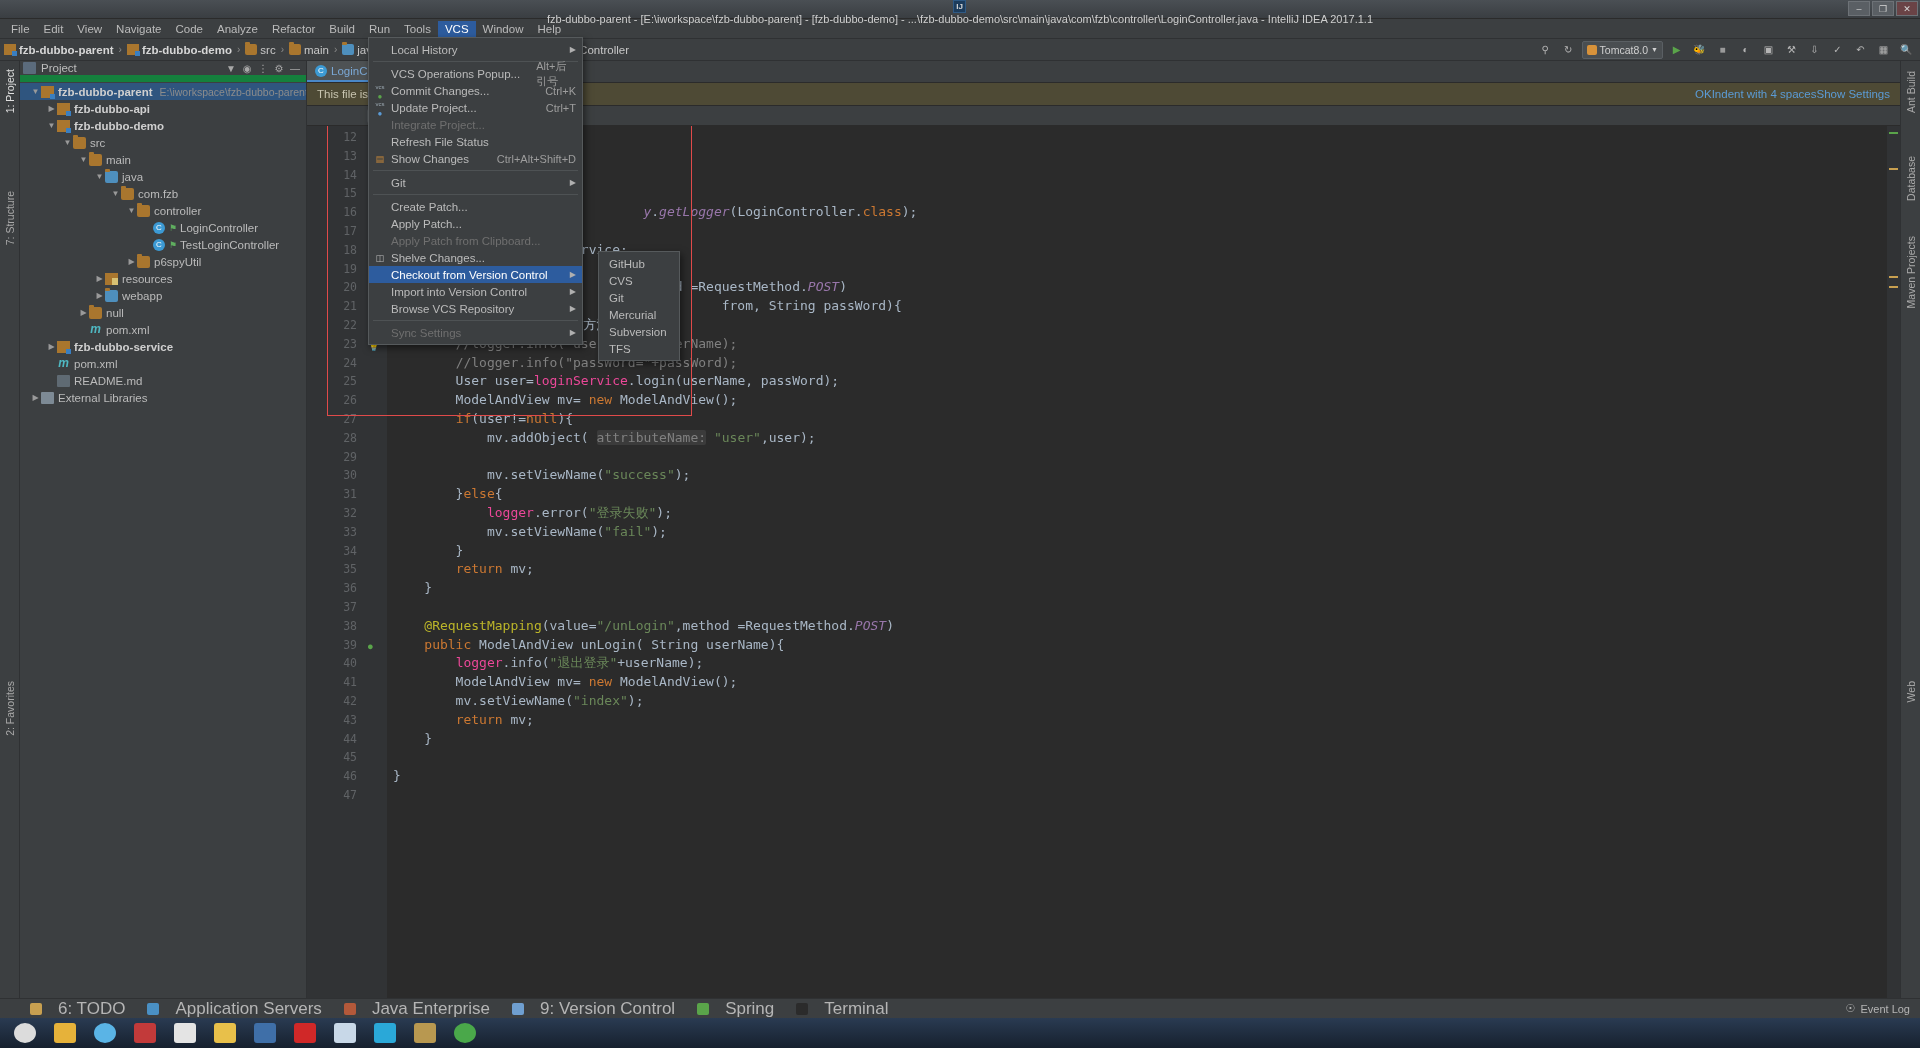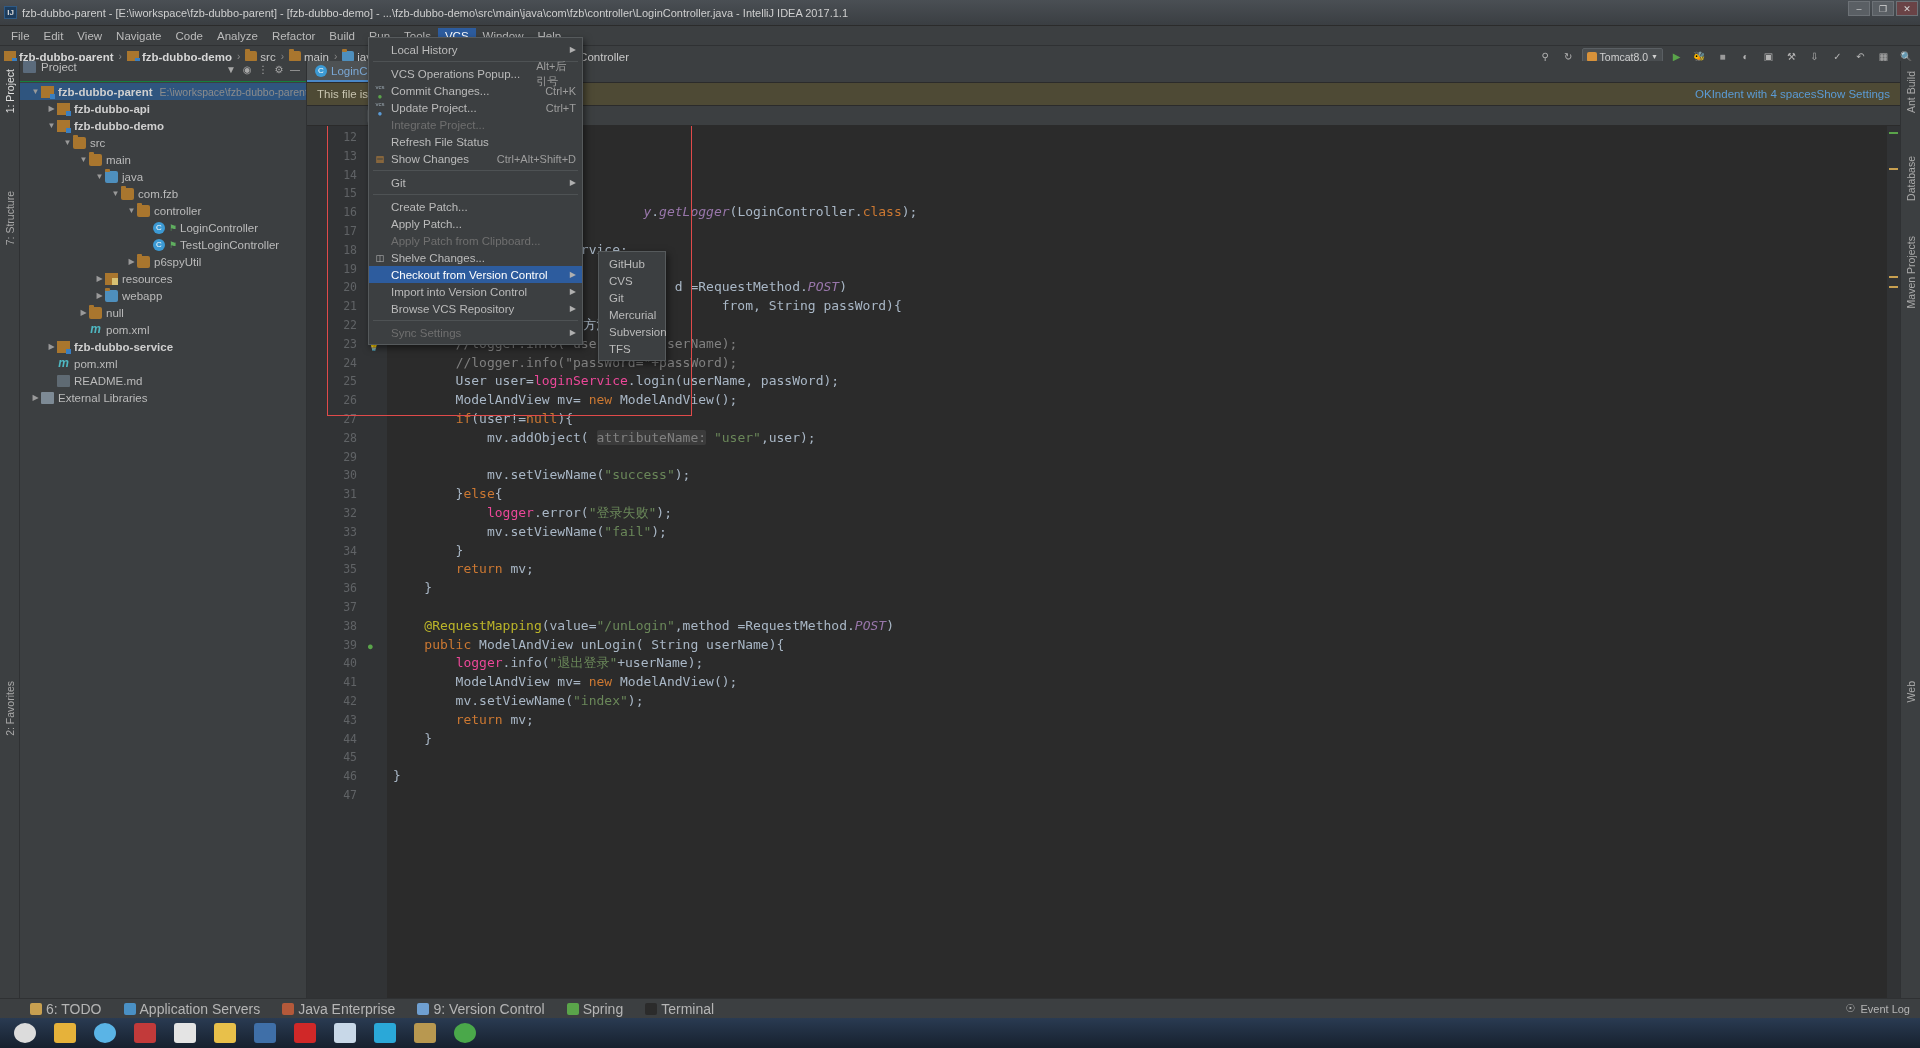--- a/index.html
+++ b/index.html
@@ -7,25 +7,26 @@
     width: 1920px; height: 1048px;
     background: #3c3f41;
     font-family: "Liberation Sans", sans-serif;
     overflow: hidden;
     -webkit-font-smoothing: none;
   }
   body { position: relative; }
 
   
   #titlebar {
-    height: 26px; width: 100%;
+    height: 19px; width: 100%;
     background: linear-gradient(180deg,#4a4f54 0%,#3a3e42 100%);
     display: flex; align-items: center;
     border-bottom: 1px solid #2b2b2b;
     position: relative;
+    flex-direction: column;
   }
   #titlebar .ij-logo {
     width: 13px; height: 13px; margin-left: 4px; margin-right: 5px;
     background: #1d3c5c; color: #d8d8d8; font-size: 8px; font-weight: bold;
     display: flex; align-items: center; justify-content: center;
     border: 1px solid #2f5a85; flex: none;
   }
   #titlebar .title-text {
     font-size: 11px; color: #cfcfcf; white-space: nowrap;
   }
@@ -83,22 +84,22 @@
   }
   .vtab.tb { writing-mode: vertical-rl; transform: rotate(180deg) translateX(50%); }
   .vtab.act { color: #e0e0e0; }
 
   
   #project-panel {
     width: 287px; background: #3c3f41; flex: none; display: flex; flex-direction: column;
     border-right: 1px solid #2f3133;
   }
   #project-head {
-    height: 21px; display: flex; padding: 0 3px;
-    background: #3c3f41; border-bottom: 1px solid #15803d;
+    height: 21px; display: flex; align-items: center; padding: 0 3px;
+    background: #3c3f41; border-bottom: 7px solid #15803d;
   }
   #project-head .ph-ic { width: 13px; height: 12px; background: #5b6b7c; margin-right: 5px; border-radius:1px;}
   #project-head .ph-title { font-size: 11.5px; color: #bdbdbd; flex: 1; }
   #project-head .ph-btn { width: 16px; height: 16px; color: #a8a8a8; font-size: 10px; display:flex;align-items:center;justify-content:center;}
 
   #tree { flex: 1; overflow: hidden; padding-top: 1px; font-size: 11.5px; }
   .trow { height: 17px; display: flex; align-items: center; color: #bbbbbb; white-space: nowrap; }
   .trow.sel { background: #2f557f; }
   .twist { width: 11px; text-align: center; font-size: 8px; color: #9a9a9a; flex: none; }
   .ticon { width: 13px; height: 12px; margin-right: 4px; flex: none; position: relative; }
@@ -171,33 +172,33 @@
   .mrow .mlabel { flex: 1; white-space: nowrap; }
   .mrow .mkey { color: #9d9d9d; font-size: 11px; margin-left: 16px; }
   .mrow .marrow { font-size: 8px; color: #b0b0b0; margin-left: 8px; }
   .mrow.dis .mlabel { color: #6f6f6f; }
   .mrow.hl { background: #2d5c9e; }
   .mrow.hl .mlabel { color: #ffffff; }
   .msep { height: 1px; background: #4e5254; margin: 3px 4px; }
   .vcsbadge { font-size: 6px; color:#9aa7b0; line-height:5px; }
 
   #vcs-submenu {
-    position: absolute; left: 598px; top: 251px; width: 68px;
+    position: absolute; left: 598px; top: 251px; width: 82px;
     background: #3c3f41; border: 1px solid #565a5c; z-index: 60;
     padding: 3px 0; box-shadow: 2px 3px 7px rgba(0,0,0,.5);
   }
   #vcs-submenu .mrow { padding-left: 10px; }
 
   
   #bottombar {
     position: absolute; left: 0; right: 0; bottom: 30px; height: 20px;
     background: #3c3f41; display: flex; align-items: center; padding-left: 30px;
     border-top: 1px solid #2f3133;
   }
-  .bbtn { display: flex; align-items: center; gap: 4px; font-size: 14px; color: #b5b5b5; margin-right: 22px; }
+  .bbtn { display: flex; align-items: center; gap: 16px; font-size: 17px; color: #b5b5b5; margin-right: 22px; }
   .bico { width: 12px; height: 12px; border-radius: 2px; }
   #bottombar-right { position: absolute; right: 10px; display:flex; align-items:center; gap:5px;
                      font-size: 11px; color: #b5b5b5;}
 
   #statusbar {
     position: absolute; left: 0; right: 0; bottom: 10px; height: 20px;
     background: #3c3f41; display: flex; align-items: center; padding-left: 8px;
   }
   #statusbar .sb-ic { width: 12px; height: 12px; border: 1px solid #8a8a8a; margin-right: 7px; }
   #statusbar .sb-msg { font-size: 11.5px; color: #c0c0c0; }

